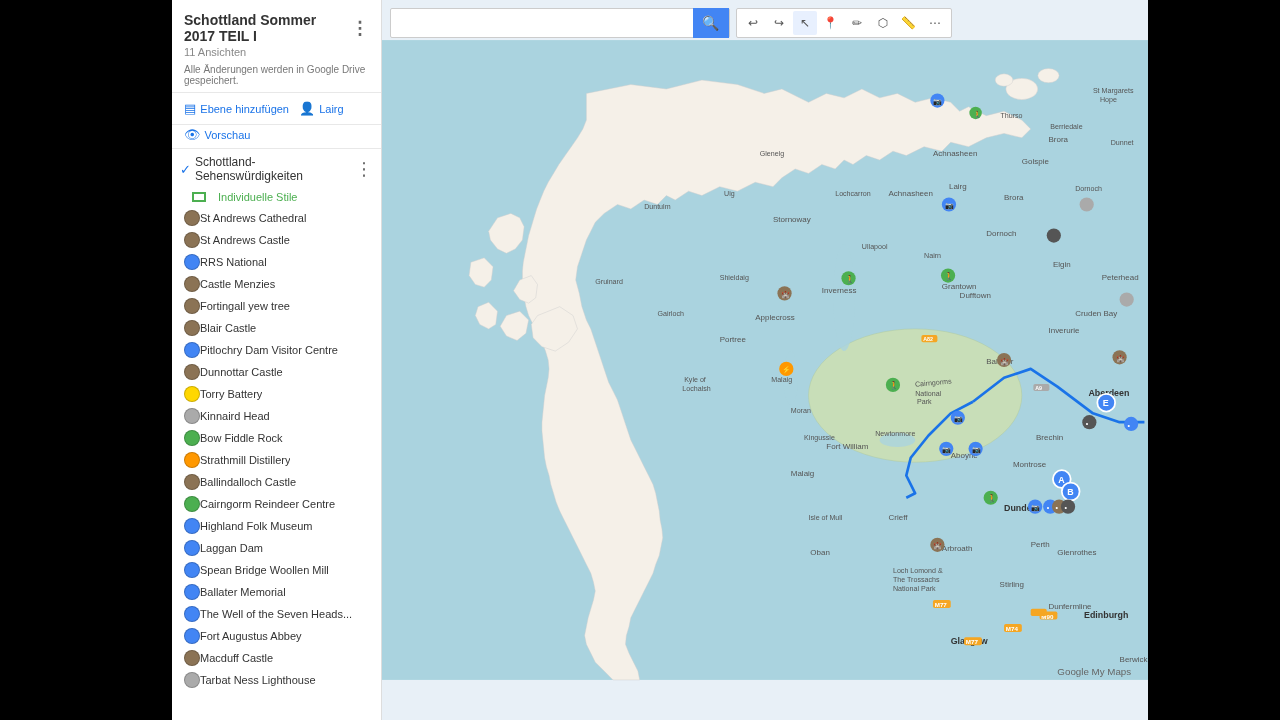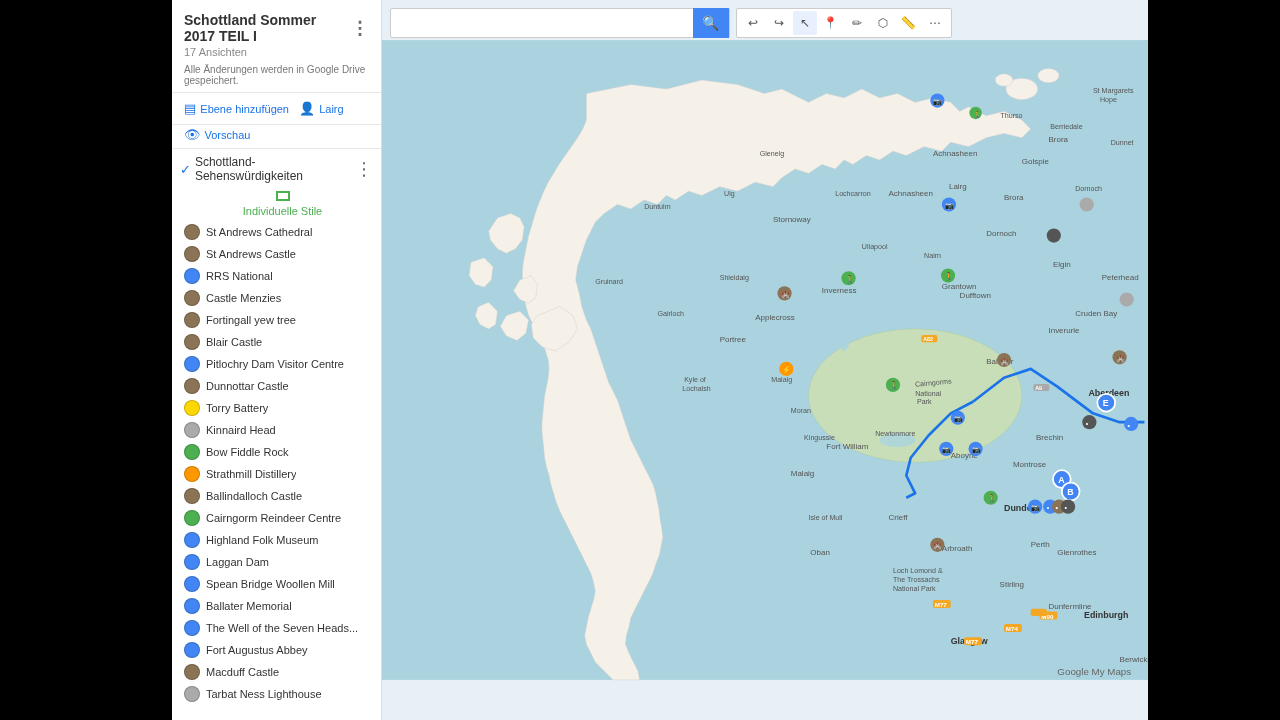--- a/index.html
+++ b/index.html
@@ -95,43 +95,41 @@
     }
     .layer-menu-icon {
       color: #666;
       cursor: pointer;
       font-size: 16px;
     }
     .individual-style {
       padding: 2px 8px 4px 20px;
       display: flex;
       align-items: center;
-      gap: 4px;
-      flex-direction: column;
+      gap: 12px;
     }
     .style-icon {
       width: 14px;
       height: 10px;
       border: 2px solid #4caf50;
       background: transparent;
       display: inline-block;
     }
     .style-label {
       color: #4caf50;
       font-size: 11px;
     }
     .poi-list {
       flex: 1;
       overflow-y: auto;
       padding-bottom: 4px;
     }
     .poi-item {
       display: flex;
       align-items: center;
-      gap: 6px;
       padding: 3px 8px 3px 12px;
       cursor: pointer;
     }
     .poi-icon {
       width: 16px;
       height: 16px;
       border-radius: 50%;
       display: flex;
       align-items: center;
       justify-content: center;
@@ -270,21 +268,21 @@
 
   <div class="screen">
 
     <div class="sidebar">
 
       <div class="sidebar-header">
         <div class="sidebar-title">
           <span class="sidebar-title-text">Schottland Sommer 2017 TEIL I</span>
           <span class="three-dots">⋮</span>
         </div>
-        <div class="sidebar-subtitle">17 Ansichten</div>
+        <div class="sidebar-subtitle">11 Ansichten</div>
         <div class="sidebar-save-note">Alle Änderungen werden in Google Drive gespeichert.</div>
       </div>
 
       <div class="sidebar-actions">
         <button class="sidebar-action-btn">
           <span class="icon-sym">▤</span>
           <span>Ebene hinzufügen</span>
         </button>
         <button class="sidebar-action-btn">
           <span class="icon-sym">👤</span>

